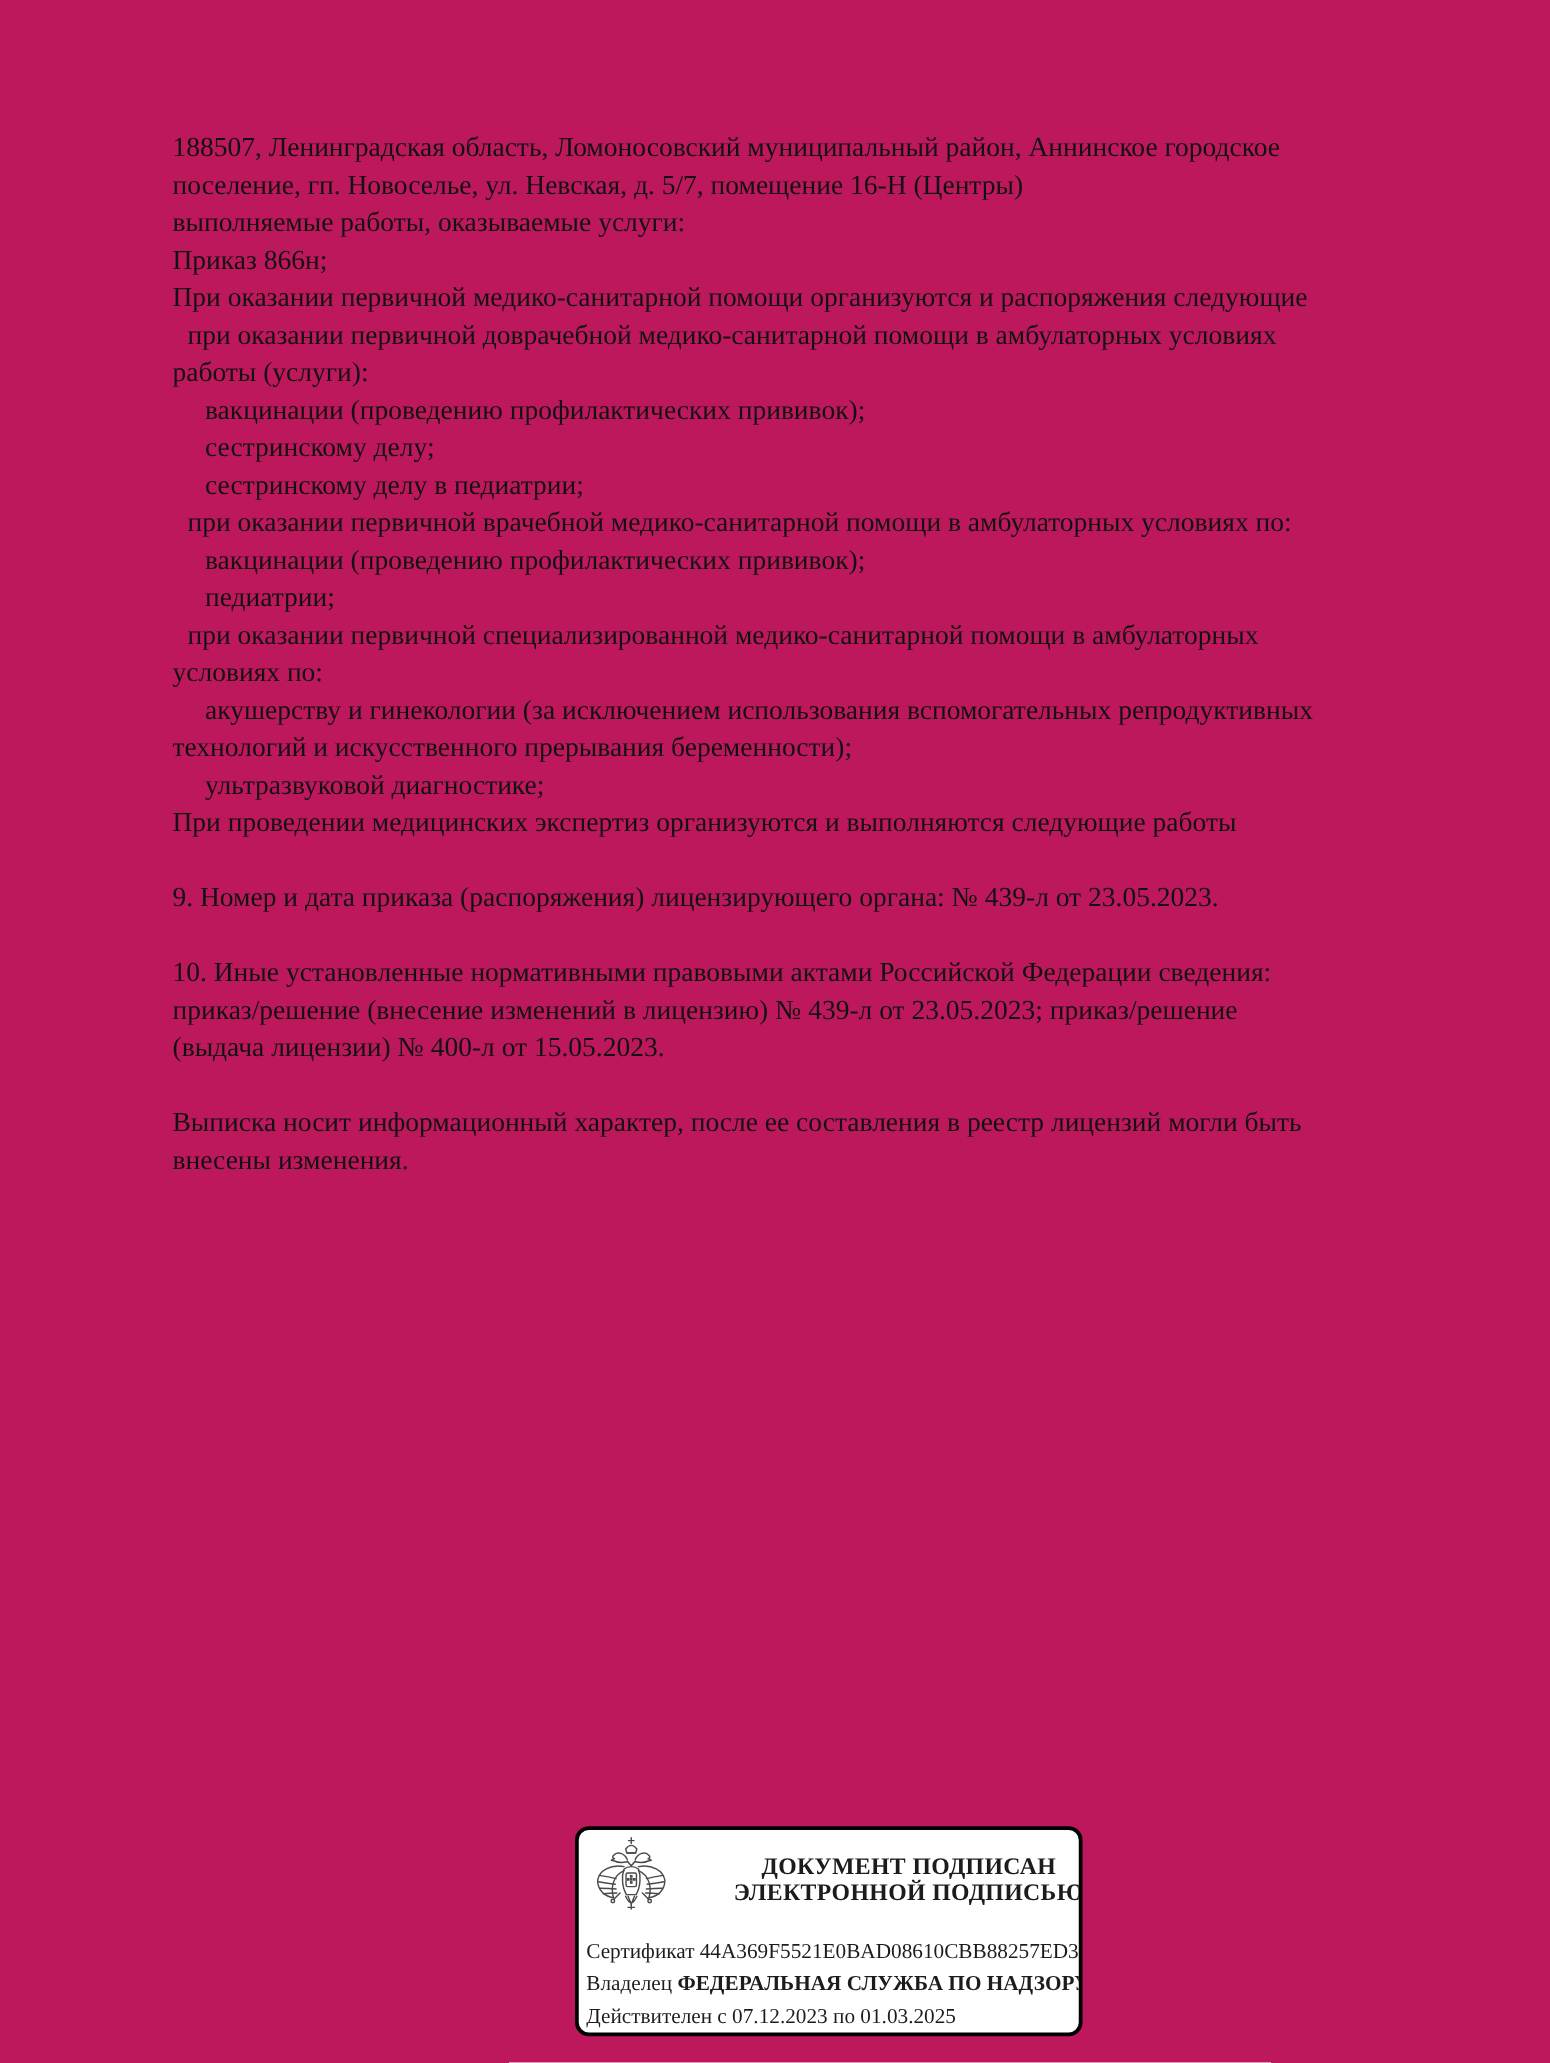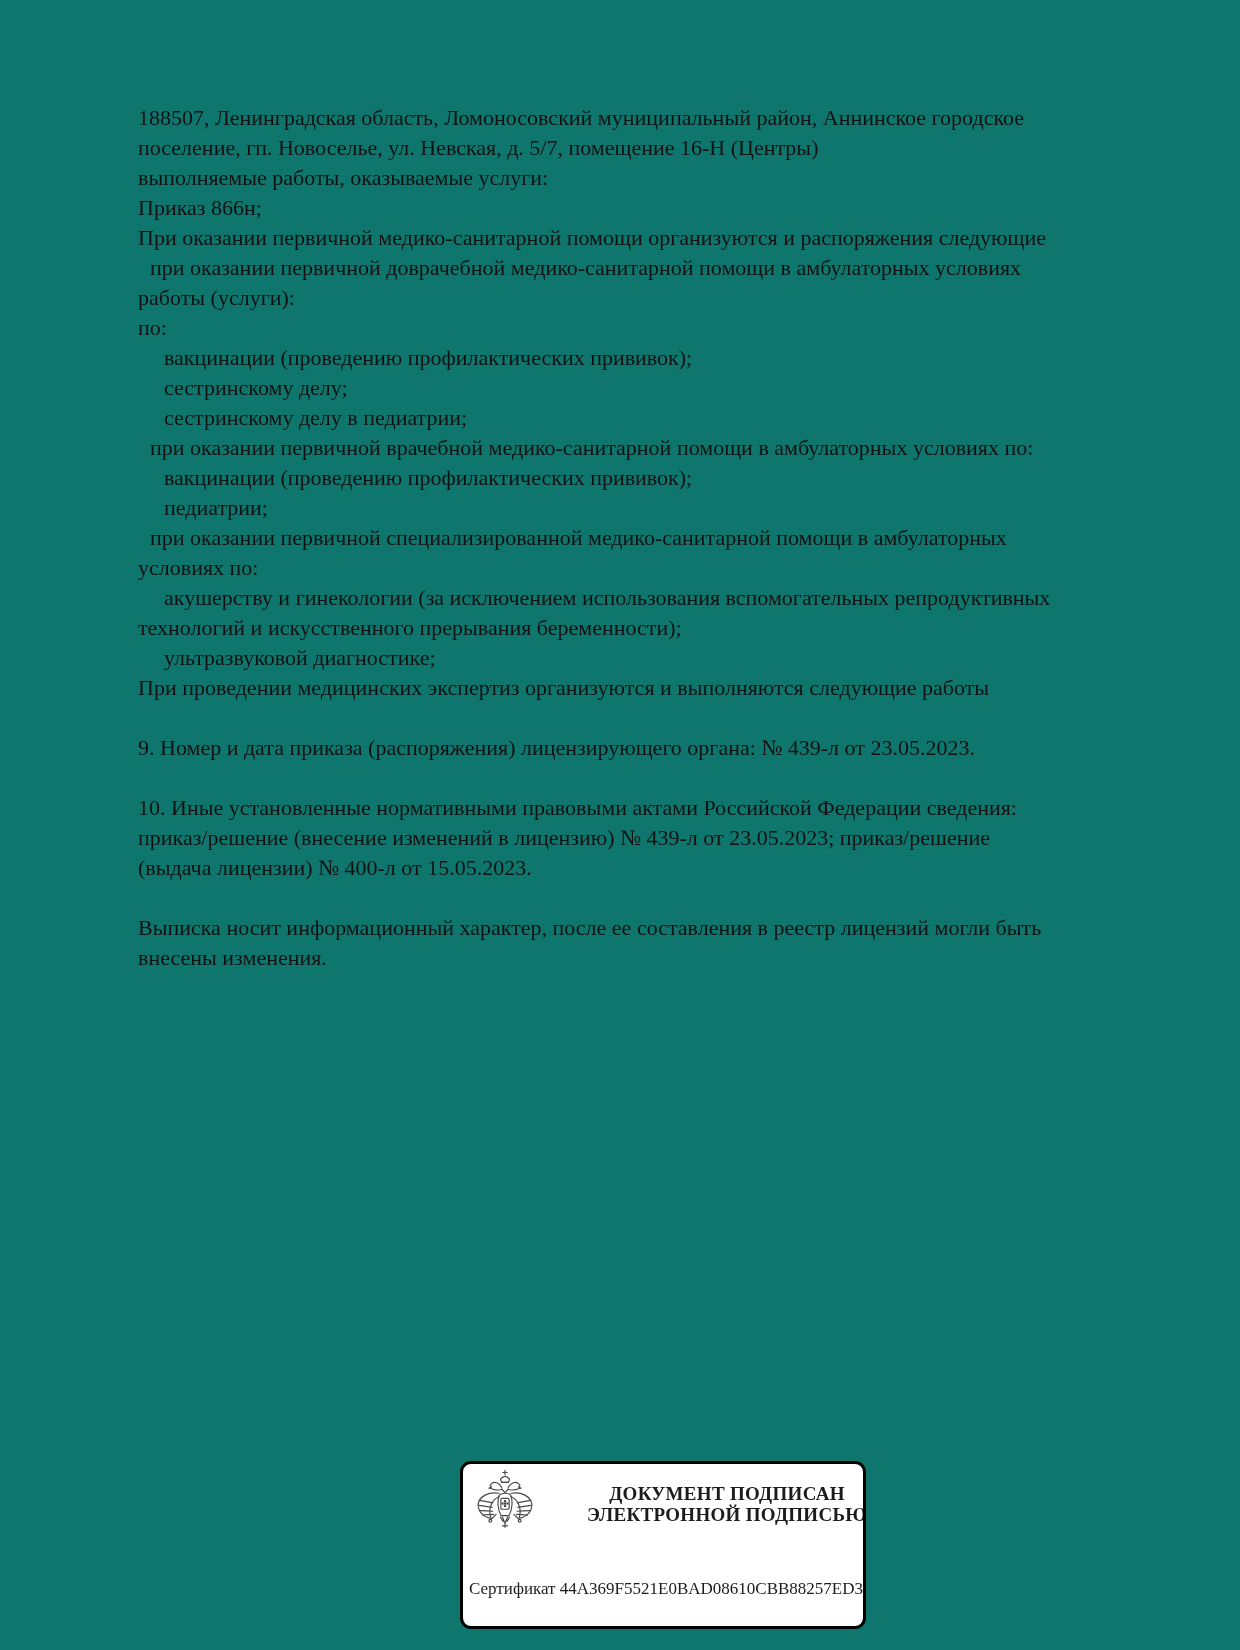--- a/index.html
+++ b/index.html
@@ -1,20 +1,20 @@
 <!DOCTYPE html>
 <html><head>
 <meta charset="utf-8">
 <style>
   html, body { margin: 0; padding: 0; background: #ffffff; }
   .page {
     position: relative;
     width: 1240px;
     height: 1650px;
-    background: #0f766e;
+    background: #be185d;
     font-family: "Liberation Serif", "DejaVu Serif", serif;
     color: #121212;
     overflow: hidden;
   }
   .doc-body {
     position: absolute;
     left: 138px;
     top: 103px;
     width: 980px;
     font-size: 22px;
@@ -53,37 +53,36 @@
     letter-spacing: 0.3px;
     color: #1c1c1c;
     white-space: nowrap;
   }
   .cert-info {
     padding: 1px 0 0 6px;
     font-size: 17px;
     line-height: 26px;
     color: #1c1c1c;
   }
-  .cert-line { white-space: nowrap; margin-top: 28px; }
+  .cert-line { white-space: nowrap; }
   .owner-value { font-weight: bold; }
 </style>
 </head>
 <body>
 
 <div class="page">
 
   <div class="doc-body">
       <div class="line">188507, Ленинградская область, Ломоносовский муниципальный район, Аннинское городское</div>
       <div class="line">поселение, гп. Новоселье, ул. Невская, д. 5/7, помещение 16-Н (Центры)</div>
       <div class="line">выполняемые работы, оказываемые услуги:</div>
       <div class="line">Приказ 866н;</div>
       <div class="line">При оказании первичной медико-санитарной помощи организуются и распоряжения следующие</div>
       <div class="line ind1">при оказании первичной доврачебной медико-санитарной помощи в амбулаторных условиях</div>
       <div class="line">работы (услуги):</div>
-      <div class="line">по:</div>
       <div class="line ind2">вакцинации (проведению профилактических прививок);</div>
       <div class="line ind2">сестринскому делу;</div>
       <div class="line ind2">сестринскому делу в педиатрии;</div>
       <div class="line ind1">при оказании первичной врачебной медико-санитарной помощи в амбулаторных условиях по:</div>
       <div class="line ind2">вакцинации (проведению профилактических прививок);</div>
       <div class="line ind2">педиатрии;</div>
       <div class="line ind1">при оказании первичной специализированной медико-санитарной помощи в амбулаторных</div>
       <div class="line">условиях по:</div>
       <div class="line ind2">акушерству и гинекологии (за исключением использования вспомогательных репродуктивных</div>
       <div class="line">технологий и искусственного прерывания беременности);</div>

